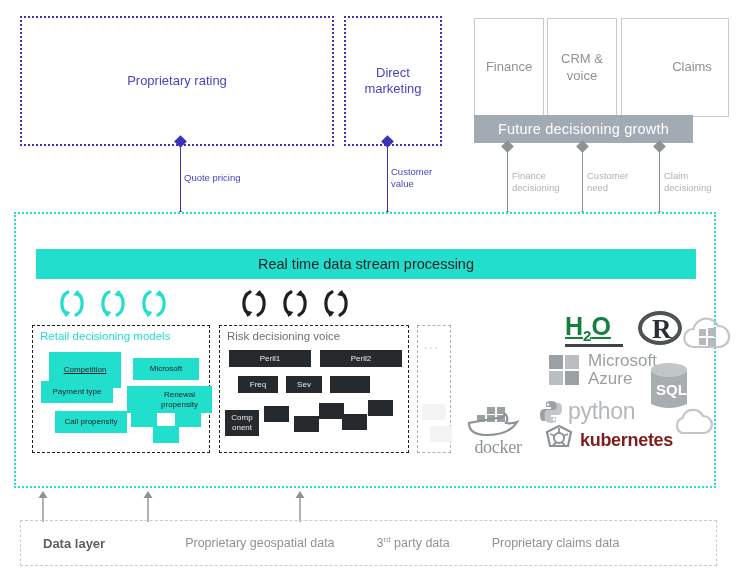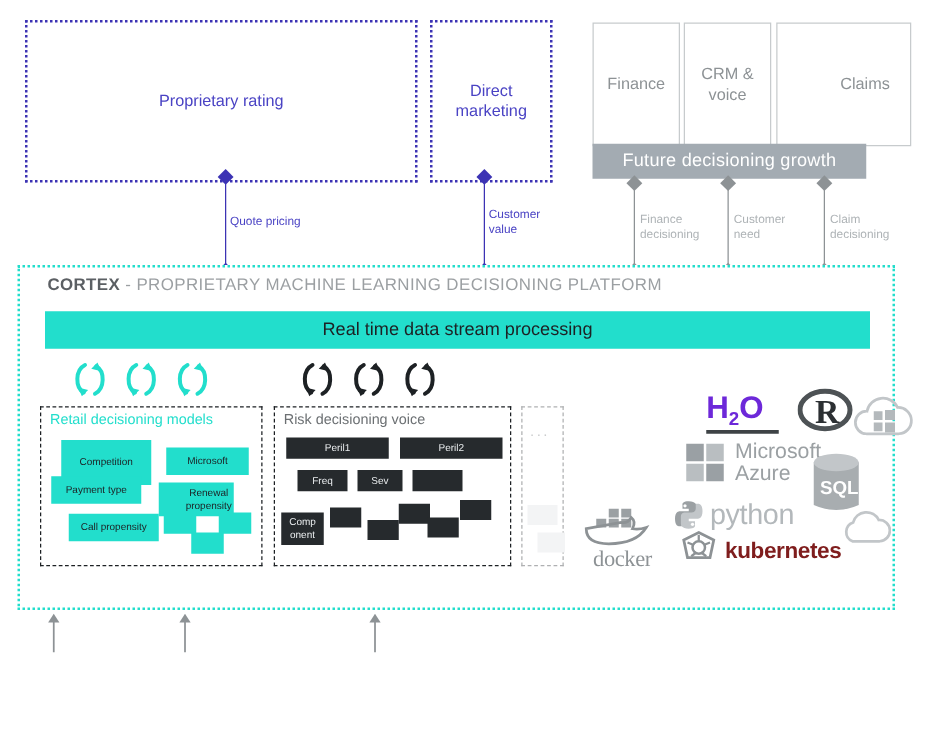--- a/index.html
+++ b/index.html
@@ -196,23 +196,20 @@
 need</div>
 
   <div class="conn grey" id="conn-claimdec"></div>
   <div class="node grey" id="node-claimdec-top"></div>
   <div class="node grey" id="node-claimdec-bot"></div>
   <div class="conn-label grey" id="lbl-claimdec" style="white-space:pre-line">Claim
 decisioning</div>
 
   <div id="cortex-container"></div>
 
-  <div id="cortex-title">
-    <b>CORTEX</b><span> - PROPRIETARY MACHINE LEARNING DECISIONING PLATFORM</span>
-  </div>
 
   <div id="stream-bar">
     <span>Real time data stream processing</span>
   </div>
 
   <div class="cycles" id="cycles-retail">
     <svg width="32" height="31" viewBox="0 0 32 31">
         <path d="M12 4 C4 8 4 22 11 26" stroke="#22decc" stroke-width="3.2" fill="none" stroke-linecap="round"></path>
         <path d="M6.5 22 L14.5 24 L9.5 29 Z" fill="#22decc"></path>
         <path d="M20 27 C28 23 28 9 21 5" stroke="#22decc" stroke-width="3.2" fill="none" stroke-linecap="round"></path>
@@ -247,24 +244,24 @@
       </svg>
     <svg width="32" height="31" viewBox="0 0 32 31">
         <path d="M12 4 C4 8 4 22 11 26" stroke="#1d2124" stroke-width="3.2" fill="none" stroke-linecap="round"></path>
         <path d="M6.5 22 L14.5 24 L9.5 29 Z" fill="#1d2124"></path>
         <path d="M20 27 C28 23 28 9 21 5" stroke="#1d2124" stroke-width="3.2" fill="none" stroke-linecap="round"></path>
         <path d="M25 9 L17 7 L22 2 Z" fill="#1d2124"></path>
       </svg>
   </div>
 
   <div class="model-panel" id="panel-retail">
-      <div class="chip teal" style="left: 16px; top: 26px; width: 72px; height: 36px; white-space: pre-line;">Competition</div>
+      <div class="chip teal" style="left: 16px; top: 26px; width: 72px; height: 36px; white-space: pre-line; text-decoration: underline;">Competition</div>
       <div class="chip teal" style="left: 100px; top: 32px; width: 66px; height: 22px; white-space: pre-line;">Microsoft</div>
       <div class="chip teal" style="left: 8px; top: 55px; width: 72px; height: 22px; white-space: pre-line;">Payment type</div>
-      <div class="chip teal" style="left: 94px; top: 60px; width: 60px; height: 27px; white-space: pre-line; padding-left: 20px;">Renewal
+      <div class="chip teal" style="left: 94px; top: 60px; width: 85px; height: 27px; white-space: pre-line; padding-left: 20px;">Renewal
 propensity</div>
       <div class="chip teal" style="left: 22px; top: 85px; width: 72px; height: 22px; white-space: pre-line;">Call propensity</div>
       <div class="chip teal" style="left: 98px; top: 84px; width: 26px; height: 17px; white-space: pre-line;"></div>
       <div class="chip teal" style="left: 142px; top: 84px; width: 26px; height: 17px; white-space: pre-line;"></div>
       <div class="chip teal" style="left: 120px; top: 100px; width: 26px; height: 17px; white-space: pre-line;"></div>
     </div>
   <div class="panel-title" id="title-retail">Retail decisioning models</div>
 
   <div class="model-panel" id="panel-risk">
       <div class="chip dark" style="left: 9px; top: 24px; width: 82px; height: 17px; white-space: pre-line;">Peril1</div>
@@ -285,21 +282,21 @@
   <div class="model-panel" id="panel-more">
     <div class="dots">...</div>
     <div class="ghost-chip" style="left:4px;top:78px;width:24px;height:16px;"></div>
     <div class="ghost-chip" style="left:12px;top:100px;width:22px;height:16px;"></div>
   </div>
 
   <div id="logo-cluster">
 
 
     <div class="logo" style="left:107px;top:6px;">
-      <span style="font-size:25px;font-weight:bold;color:#6d28d9;">H<sub style="font-size:15px;">2</sub>O</span>
+      <span style="font-size:25px;font-weight:bold;color:#15803d;text-decoration:underline;">H<sub style="font-size:15px;">2</sub>O</span>
     </div>
     <div style="position:absolute;left:107px;top:38px;width:58px;height:2.5px;background:#3e4346;"></div>
 
     <div class="logo" style="left:180px;top:4px;">
       <svg width="45" height="38" viewBox="0 0 45 38">
         <ellipse cx="22" cy="18" rx="20" ry="15" fill="none" stroke="#4d5255" stroke-width="4"></ellipse>
         <text x="14" y="28" font-family="Liberation Serif, serif" font-size="27" font-weight="bold" fill="#2b2f32">R</text>
       </svg>
     </div>
 
@@ -389,14 +386,20 @@
   </svg>
   <svg class="uparrow" style="left:142px;top:490px;" width="12" height="32">
     <line x1="6" y1="32" x2="6" y2="6" stroke="#8d9295" stroke-width="1.4"></line>
       <path d="M6 1 L10.5 8 L1.5 8 Z" fill="#8d9295"></path>
   </svg>
   <svg class="uparrow" style="left:294px;top:490px;" width="12" height="32">
     <line x1="6" y1="32" x2="6" y2="6" stroke="#8d9295" stroke-width="1.4"></line>
       <path d="M6 1 L10.5 8 L1.5 8 Z" fill="#8d9295"></path>
   </svg>
 
+  <div id="data-layer-box">
+    <span id="data-layer-title">Data layer</span>
+    <span class="data-item" id="d-geo">Proprietary geospatial data</span>
+    <span class="data-item" id="d-third"><span>3</span><sup>rd</sup><span> party data</span></span>
+    <span class="data-item" id="d-claims">Proprietary claims data</span>
+  </div>
 
 </div>
 
 </body></html>

